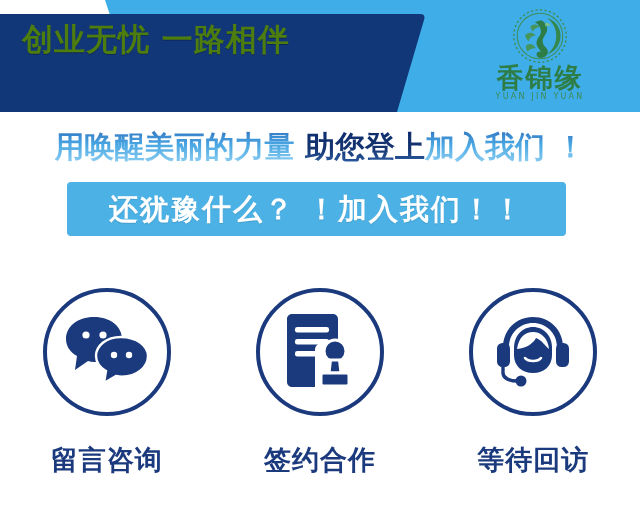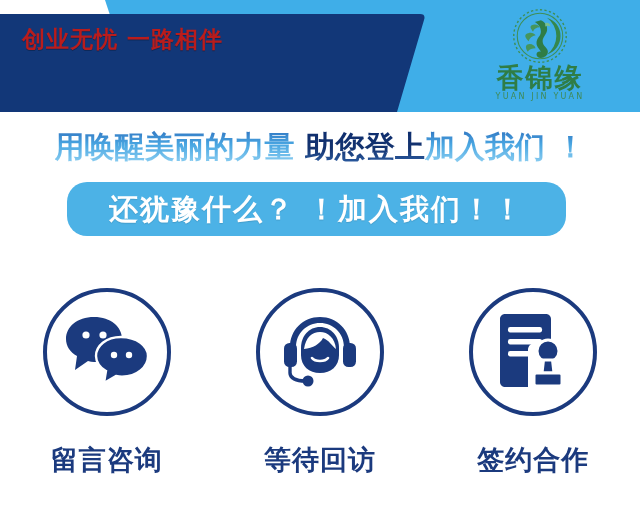--- a/index.html
+++ b/index.html
@@ -42,22 +42,22 @@
     height: 118px;
   }
   .hdr-text-wrap {
     position: absolute;
     left: 22px;
     top: 17px;
     width: 400px;
     height: 92px;
   }
   .hdr-line {
-    color: #b91c1c;
-    font-size: 23px;
+    color: #4d7c0f;
+    font-size: 31px;
     line-height: 45px;
     font-weight: bold;
     letter-spacing: 1px;
     white-space: nowrap;
     text-shadow: 0 1px 0 rgba(0,0,0,0.25);
   }
 
   
   .logo-box {
     position: absolute;
@@ -124,21 +124,21 @@
   }
 
   
   #pill {
     position: absolute;
     left: 67px;
     top: 182px;
     width: 499px;
     height: 54px;
     background: #4cb2e6;
-    border-radius: 20px;
+    border-radius: 4px;
     text-align: center;
   }
   #pill .pill-text {
     color: #ffffff;
     font-size: 29px;
     line-height: 54px;
     font-weight: bold;
     letter-spacing: 2px;
     white-space: nowrap;
     text-shadow: 0 1px 1px rgba(0,0,0,0.12);
@@ -239,20 +239,36 @@
           <circle cx="22" cy="20" r="3.6" fill="#ffffff"></circle>
           <circle cx="39" cy="20" r="3.6" fill="#ffffff"></circle>
           <path d="M57 22 C42 22 32 31 32 41 C32 47 36 53 42 56
                    L40 68 L52 61 C54 61.4 56 61.6 58 61.6
                    C73 61.6 84 52 84 41 C84 31 73 22 57 22 Z" fill="#1b3a7e" stroke="#ffffff" stroke-width="2.4"></path>
           <circle cx="50" cy="40" r="3.2" fill="#ffffff"></circle>
           <circle cx="65" cy="40" r="3.2" fill="#ffffff"></circle>
         </svg>
       </div>
       <div class="icon-label">留言咨询</div>
+    </div>
+
+    <div class="icon-cell">
+      <div class="icon-circle">
+        <svg width="76" height="78" viewBox="0 0 76 78">
+          <path d="M5 6 C5 3.2 7.2 1 10 1 L51 1 C53.8 1 56 3.2 56 6 L56 30
+                   L40 30 C36 30 33 33 33 37 L33 74 L10 74 C7.2 74 5 71.8 5 69 Z" fill="#1b3a7e"></path>
+          <rect x="13" y="14" width="34" height="5.5" rx="2.2" fill="#ffffff"></rect>
+          <rect x="13" y="26" width="34" height="5.5" rx="2.2" fill="#ffffff"></rect>
+          <rect x="13" y="38" width="22" height="5.5" rx="2.2" fill="#ffffff"></rect>
+          <circle cx="53" cy="38" r="11" fill="#1b3a7e" stroke="#ffffff" stroke-width="3"></circle>
+          <path d="M48.5 47 L57.5 47 L59 60 L47 60 Z" fill="#1b3a7e" stroke="#ffffff" stroke-width="3"></path>
+          <rect x="39" y="60" width="28" height="13" rx="2.5" fill="#1b3a7e" stroke="#ffffff" stroke-width="3"></rect>
+        </svg>
+      </div>
+      <div class="icon-label">签约合作</div>
     </div>
 
     <div class="icon-cell">
       <div class="icon-circle">
         <svg width="82" height="78" viewBox="0 0 82 78">
           <path d="M41 4 C24 4 11 17 11 34 L11 44 L17 44 L17 34
                    C17 20 28 10 41 10 C54 10 65 20 65 34 L65 44 L71 44 L71 34
                    C71 17 58 4 41 4 Z" fill="#1b3a7e"></path>
           <rect x="5" y="30" width="13" height="24" rx="5.5" fill="#1b3a7e"></rect>
           <rect x="64" y="30" width="13" height="24" rx="5.5" fill="#1b3a7e"></rect>
@@ -261,30 +277,14 @@
           <path d="M25 36 C27 24 33 19 41 19 C49 19 56 25 57 36
                    C53 33 50 27 44 25 C41 31 34 35 25 36 Z" fill="#ffffff"></path>
           <path d="M33 45 C36 49 46 49 49 45" fill="none" stroke="#ffffff" stroke-width="2.6" stroke-linecap="round"></path>
           <path d="M11 50 L11 60 C11 65 17 68 26 68" fill="none" stroke="#1b3a7e" stroke-width="3.4" stroke-linecap="round"></path>
           <circle cx="29" cy="68" r="5.5" fill="#1b3a7e"></circle>
         </svg>
       </div>
       <div class="icon-label">等待回访</div>
     </div>
 
-    <div class="icon-cell">
-      <div class="icon-circle">
-        <svg width="76" height="78" viewBox="0 0 76 78">
-          <path d="M5 6 C5 3.2 7.2 1 10 1 L51 1 C53.8 1 56 3.2 56 6 L56 30
-                   L40 30 C36 30 33 33 33 37 L33 74 L10 74 C7.2 74 5 71.8 5 69 Z" fill="#1b3a7e"></path>
-          <rect x="13" y="14" width="34" height="5.5" rx="2.2" fill="#ffffff"></rect>
-          <rect x="13" y="26" width="34" height="5.5" rx="2.2" fill="#ffffff"></rect>
-          <rect x="13" y="38" width="22" height="5.5" rx="2.2" fill="#ffffff"></rect>
-          <circle cx="53" cy="38" r="11" fill="#1b3a7e" stroke="#ffffff" stroke-width="3"></circle>
-          <path d="M48.5 47 L57.5 47 L59 60 L47 60 Z" fill="#1b3a7e" stroke="#ffffff" stroke-width="3"></path>
-          <rect x="39" y="60" width="28" height="13" rx="2.5" fill="#1b3a7e" stroke="#ffffff" stroke-width="3"></rect>
-        </svg>
-      </div>
-      <div class="icon-label">签约合作</div>
-    </div>
-
   </div>
 </div>
 
 </body></html>

